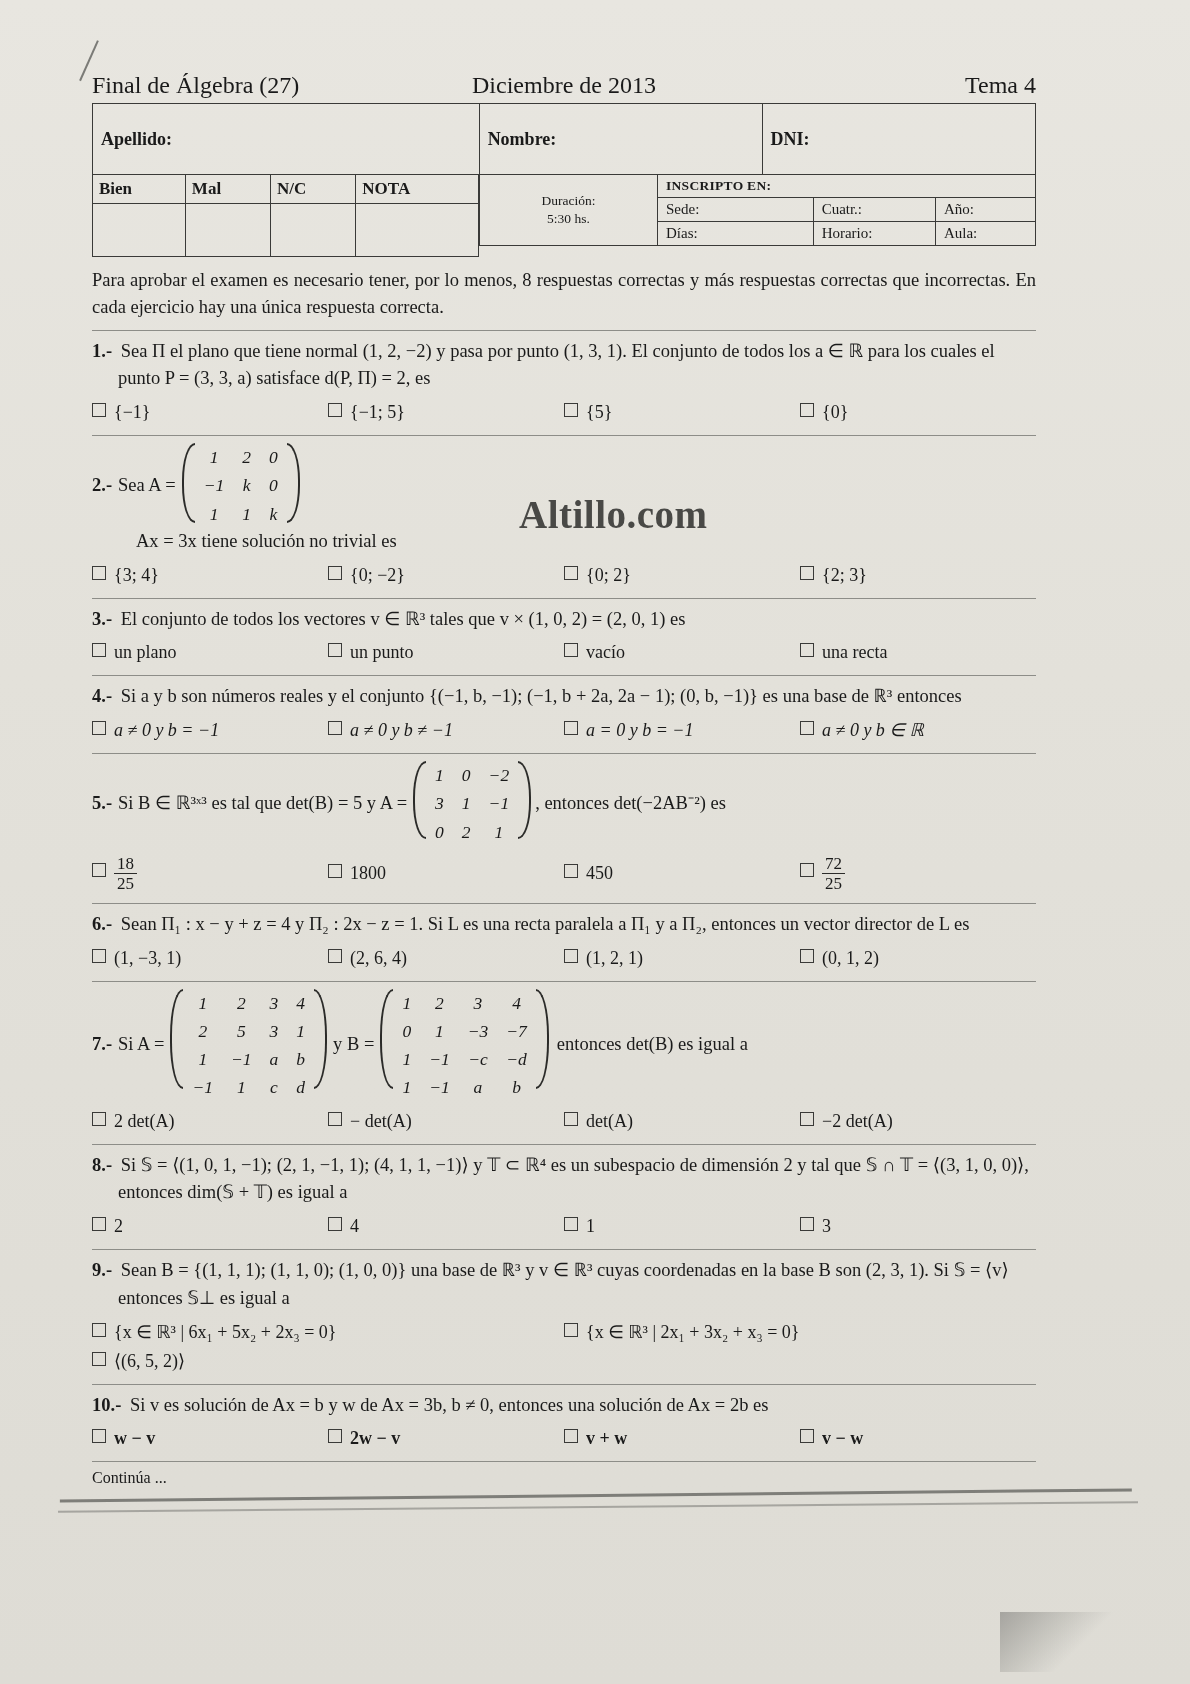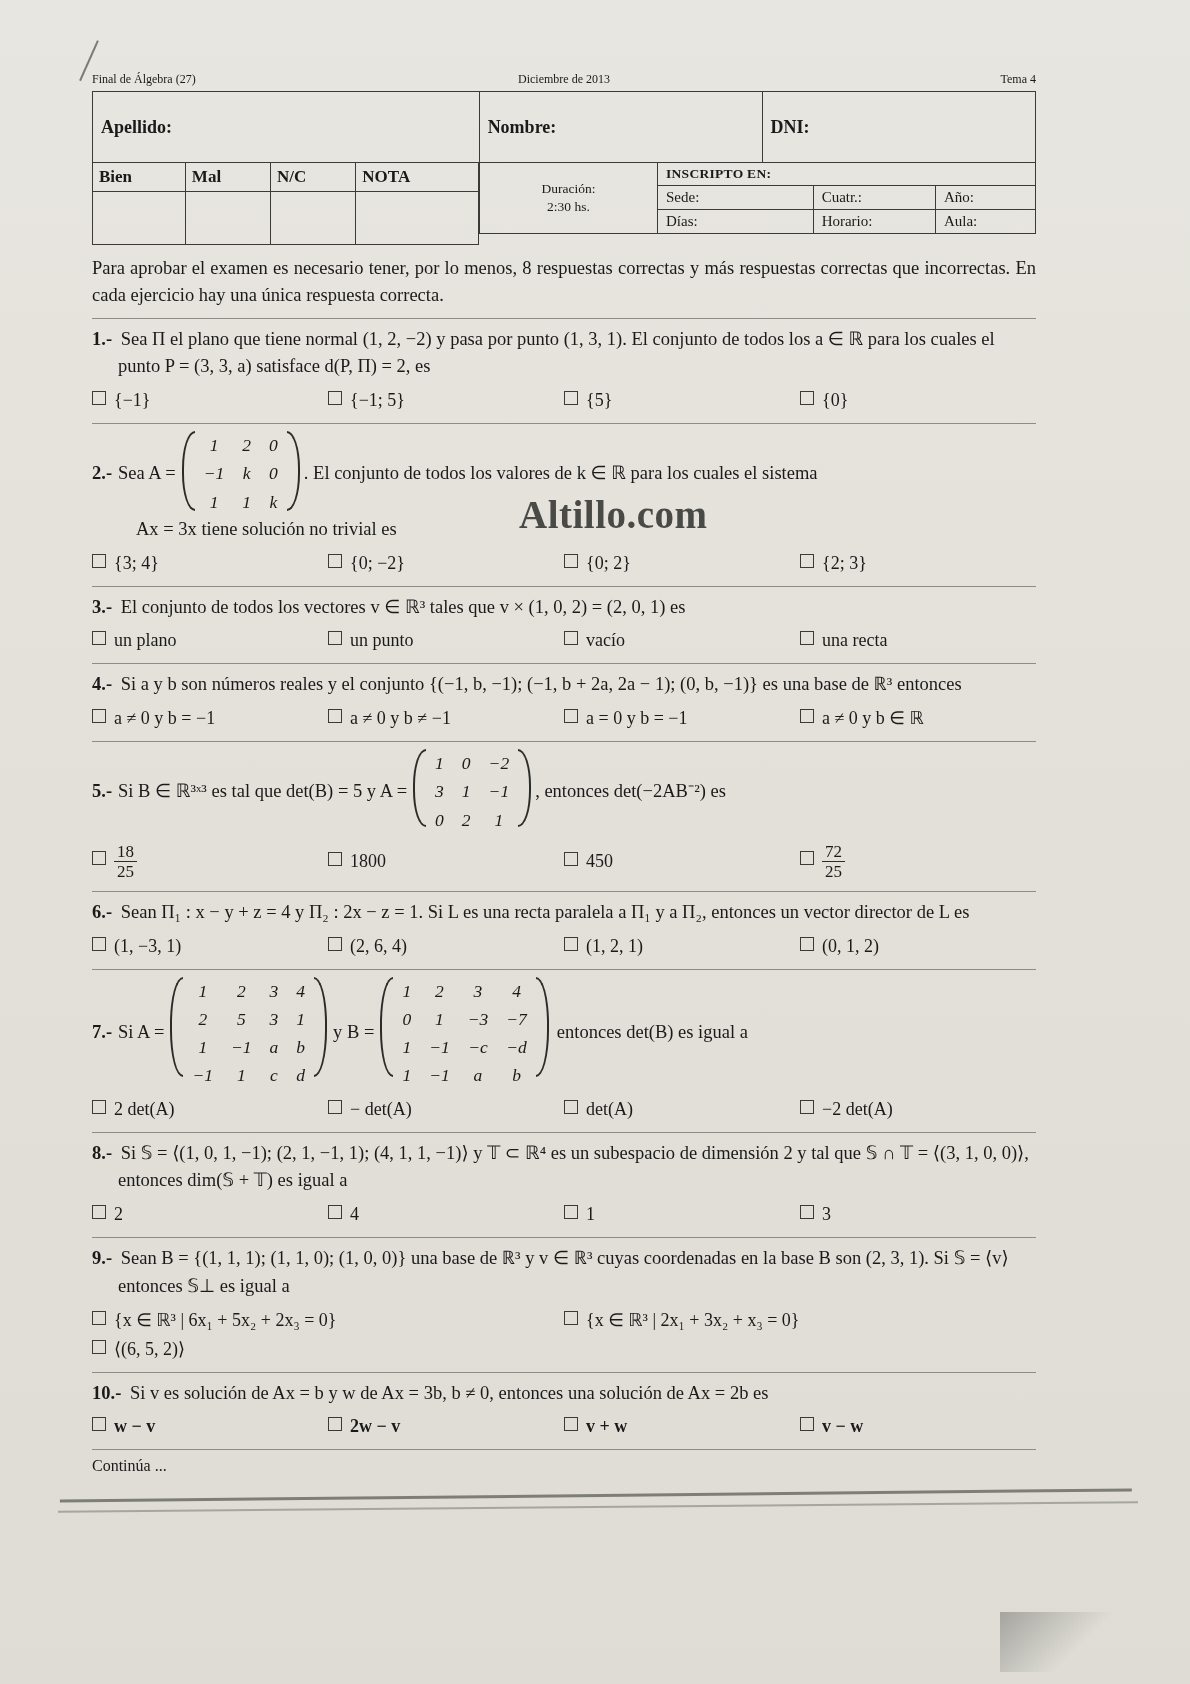--- a/index.html
+++ b/index.html
@@ -25,21 +25,21 @@
     border-left:2px solid #7b7b77;
     transform:rotate(24deg);
   }
   .content{
     position:absolute;
     left:92px;top:72px;width:944px;
   }
   
   .hdr{
     display:flex;align-items:flex-end;justify-content:space-between;
-    font-size:12px;padding-bottom:4px;
+    font-size:24px;padding-bottom:4px;
   }
   .hdr .c{flex:1;text-align:center;}
   .hdr .l{flex:1;text-align:left;}
   .hdr .r{flex:1;text-align:right;}
   table.box{
     border-collapse:collapse;width:100%;
     font-size:17px;
   }
   table.box td{
     border:1px solid #3a3a38;
@@ -95,21 +95,21 @@
   table.mx td{
     padding:1px 9px;text-align:center;font-style:italic;
     font-size:17.5px;font-family:"Liberation Serif",serif;
   }
   .frac{
     display:inline-block;vertical-align:middle;text-align:center;
     font-size:17px;line-height:1.15;
   }
   .frac .n{display:block;border-bottom:1.4px solid #2b2b29;padding:0 3px;}
   .frac .d{display:block;padding:0 3px;}
-  i,.it{text-align:right;}
+  i,.it{font-style:italic;text-align:right;}
   .watermark{
     position:absolute;left:519px;top:492px;
     font-family:"Liberation Serif",serif;
     font-size:39px;font-weight:bold;color:#2f2f2d;
     letter-spacing:.5px;
     opacity:.85;
   }
   .continua{
     font-size:16px;margin-top:0;padding-right:10px;
   }
@@ -171,21 +171,21 @@
             </tr>
           </tbody>
             </table>
         </div>
         <div class="graderight">
           <table class="insc">
             <tbody>
                 <tr>
               <td class="dur" rowspan="3">
                 <span>Duración:</span><br>
-                <span>2:30 hs.</span>
+                <span>5:30 hs.</span>
               </td>
               <td colspan="3" class="insc-title">INSCRIPTO EN:</td>
             </tr>
             <tr>
               <td style="width:28%">Sede:</td>
               <td style="width:22%">Cuatr.:</td>
               <td style="width:18%">Año:</td>
             </tr>
             <tr>
               <td>Días:</td>
@@ -234,21 +234,20 @@
                   </tr>
               <tr>
                     <td>1</td>
                     <td>1</td>
                     <td>k</td>
                   </tr>
             </tbody>
               </table>
             <span class="paren r" style="height:76px"></span>
           </span>
-          <span style="margin-left:4px;flex:1">. El conjunto de todos los valores de k ∈ ℝ para los cuales el sistema</span>
         </div>
         <div style="padding-left:44px">Ax = 3x tiene solución no trivial es</div>
         <div class="opts">
           <div class="o"><span class="cb"></span><span>{3; 4}</span></div>
           <div class="o"><span class="cb"></span><span>{0; −2}</span></div>
           <div class="o"><span class="cb"></span><span>{0; 2}</span></div>
           <div class="o"><span class="cb"></span><span>{2; 3}</span></div>
         </div>
       </div>
 

